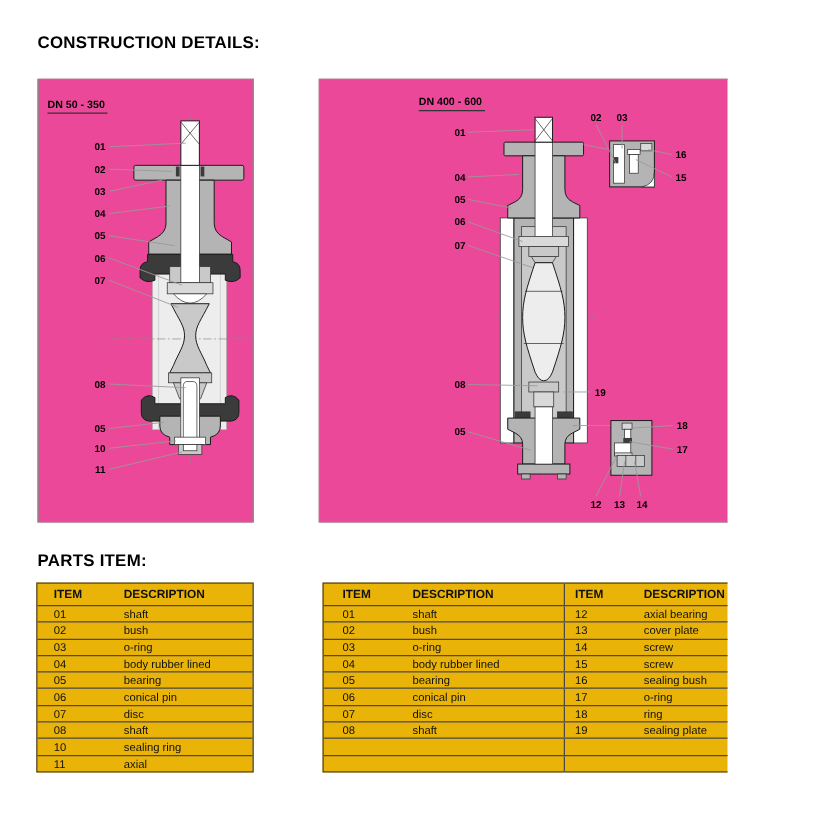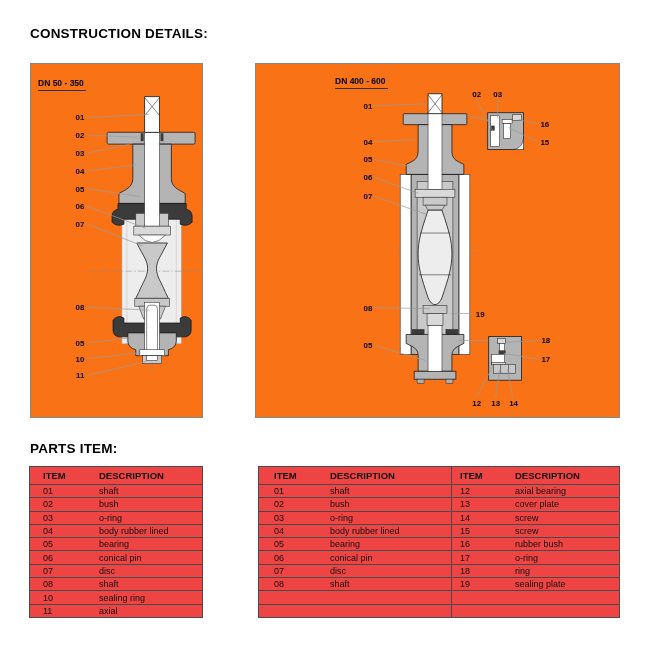--- a/index.html
+++ b/index.html
@@ -3,25 +3,25 @@
 <meta charset="utf-8">
 <style>
   :root{
     --part-gray:#b4b4b4; --part-mid:#c9c9c9; --part-light:#d9d9d9;
     --part-lighter:#ededed; --part-dark:#3b3b3b; --line:#1a1a1a;
     --leader:#999999; --box-border:#888888; --table-border:#4a4a4a;
   }
   *{margin:0;padding:0;box-sizing:border-box;}
   html,body{width:650px;height:650px;background:#ffffff;
     font-family:"Liberation Sans", sans-serif; color:#111;}
-  .page{position:relative;width:650px;height:650px;background:#fff;overflow:hidden;}
+  .page{position:relative;width:582px;height:650px;background:#fff;overflow:hidden;}
   .h1{position:absolute;font-size:13.5px;font-weight:bold;letter-spacing:.2px;color:#000;}
   #construction-heading{left:30px;top:26px;}
   #parts-heading{left:30px;top:441px;}
-  .panel{position:absolute;top:63px;height:355px;border:1px solid var(--box-border);background:#f97316;}
+  .panel{position:absolute;top:63px;height:355px;border:1px solid var(--box-border);background:#ec4899;}
   #panel-left{left:30px;width:173px;}
   #panel-right{left:255px;width:365px;text-decoration:underline;}
   .dn-title{position:absolute;font-size:8.5px;font-weight:bold;color:#000;
     border-bottom:1px solid #333;padding:0 2px 2px 0;}
   #dn-left{left:7px;top:14px;}
   #dn-right{left:79px;top:12px;}
   .panel svg{position:absolute;left:0;top:0;width:100%;height:100%;}
 
   
   .f-gray{fill:var(--part-gray);} .f-mid{fill:var(--part-mid);}
@@ -30,21 +30,21 @@
   .s-line{stroke:var(--line);stroke-width:.8;}
   .s-thin{stroke:#333;stroke-width:.6;}
   .leader{stroke:var(--leader);stroke-width:.7;fill:none;}
   .cline{stroke:#8a8a8a;stroke-width:.55;fill:none;stroke-dasharray:7 2 1.5 2;}
   .bore{fill:var(--part-lighter);stroke:#aaa;stroke-width:.5;}
   .hint{stroke:#bfbfbf;stroke-width:.5;}
   .callout{font-family:"Liberation Sans",sans-serif;font-size:8px;font-weight:bold;fill:#000;}
 
   
   .ptable{position:absolute;top:466px;height:152px;border:1.2px solid var(--table-border);
-    display:flex;flex-direction:column;background:#ef4444;font-size:9px;}
+    display:flex;flex-direction:column;background:#eab308;font-size:9px;}
   #table-left{left:29px;width:174px;}
   #table-right{left:258px;width:362px;}
   .trow{display:flex;flex:1;align-items:center;border-top:1px solid var(--table-border);min-height:0;}
   .trow.thead{flex:0 0 17px;border-top:none;font-weight:bold;font-size:9.5px;}
   .tcell{overflow:hidden;white-space:nowrap;}
   #table-left .col0{width:69px;padding-left:13px;}
   #table-left .col1{flex:1;}
   #table-right .col0{width:71px;padding-left:15px;}
   #table-right .col1{width:121px;}
   #table-right .col2{width:64px;padding-left:8px;border-left:1px solid var(--table-border);align-self:stretch;display:flex;align-items:center;}
@@ -311,21 +311,21 @@
       <div class="trow">
         <div class="tcell col0">04</div>
         <div class="tcell col1">body rubber lined</div>
         <div class="tcell col2">15</div>
         <div class="tcell col3">screw</div>
       </div>
       <div class="trow">
         <div class="tcell col0">05</div>
         <div class="tcell col1">bearing</div>
         <div class="tcell col2">16</div>
-        <div class="tcell col3">rubber bush</div>
+        <div class="tcell col3">sealing bush</div>
       </div>
       <div class="trow">
         <div class="tcell col0">06</div>
         <div class="tcell col1">conical pin</div>
         <div class="tcell col2">17</div>
         <div class="tcell col3">o-ring</div>
       </div>
       <div class="trow">
         <div class="tcell col0">07</div>
         <div class="tcell col1">disc</div>

